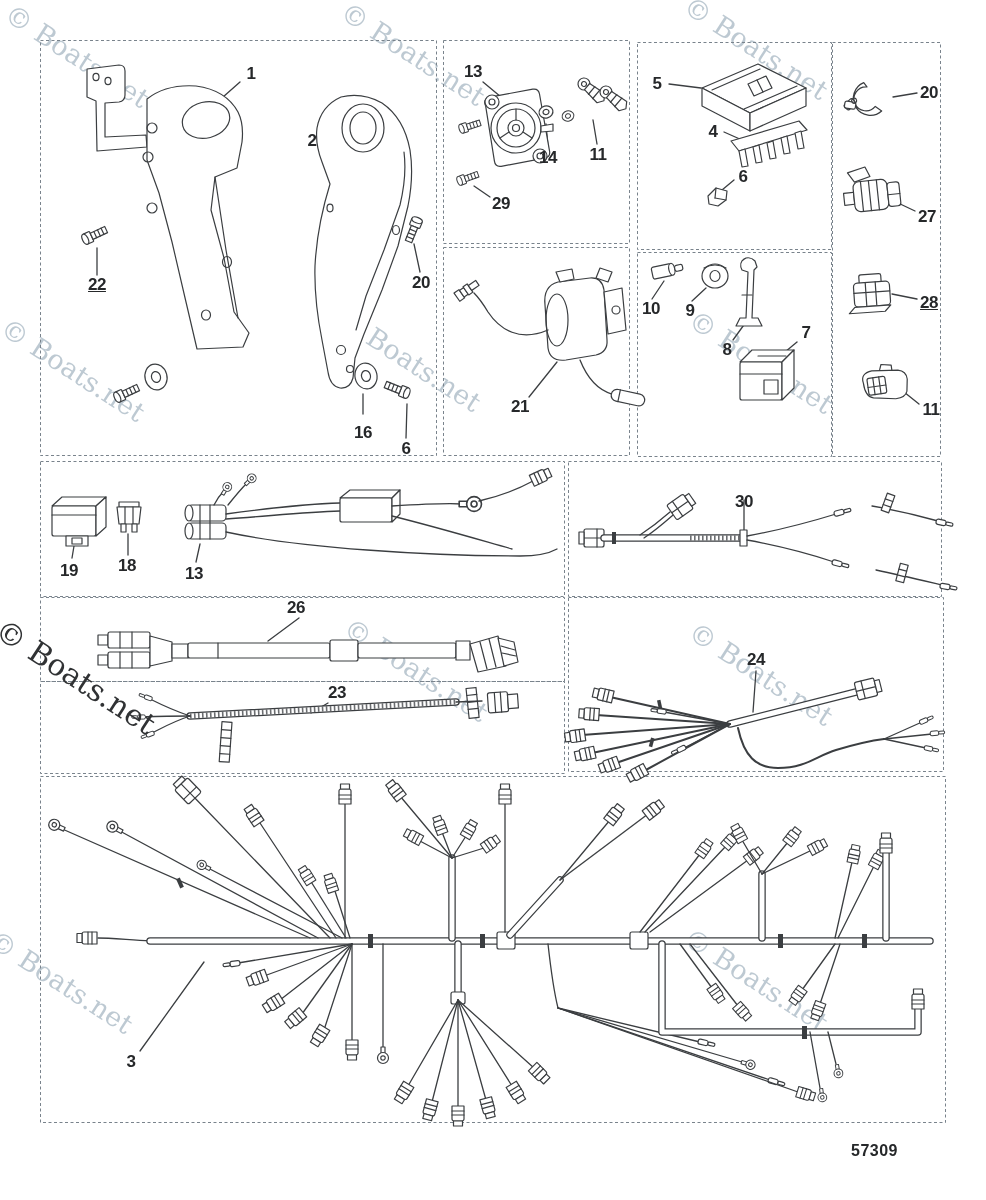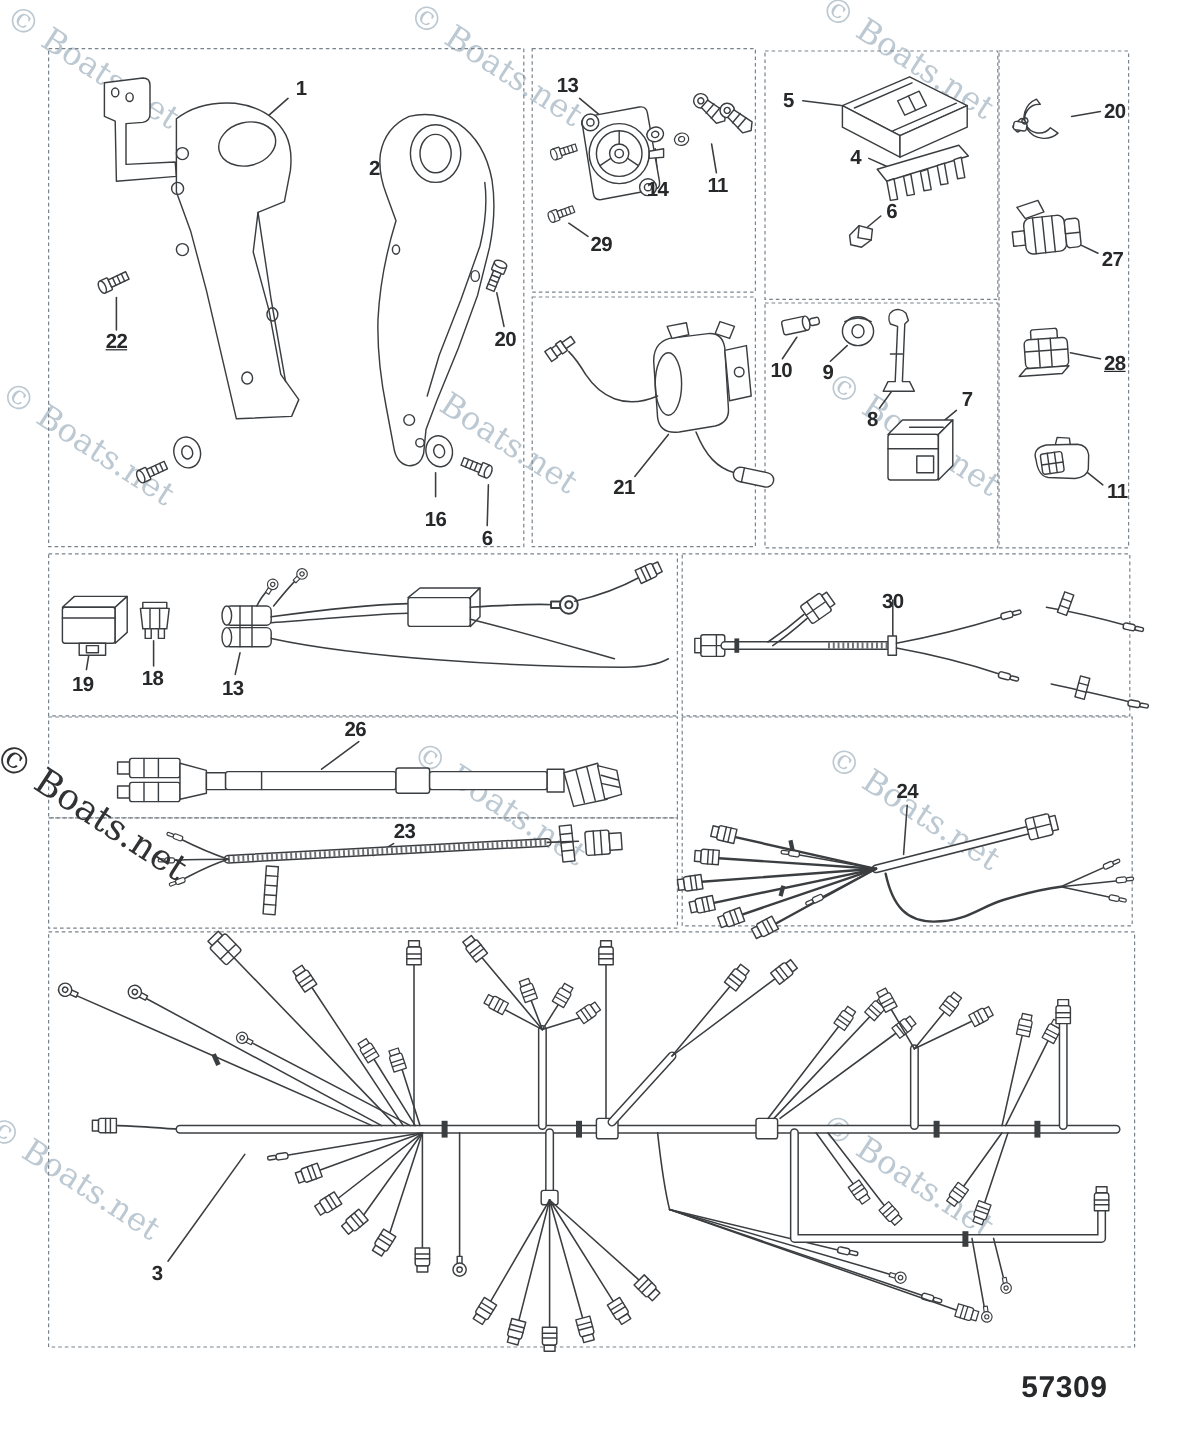--- a/index.html
+++ b/index.html
@@ -8,21 +8,21 @@
          font-family:"Liberation Sans",sans-serif;}
   .layer{position:absolute;left:0;top:0;width:100%;height:100%;pointer-events:none;}
   svg.art{position:absolute;left:0;top:0;z-index:2;}
   .callout-layer{z-index:4;}
   .callout{position:absolute;transform:translate(-50%,-50%);font-weight:bold;font-size:17px;
            color:var(--label,#26282a);letter-spacing:-0.5px;}
   .wm{position:absolute;font-family:"DejaVu Serif",serif;white-space:nowrap;
       transform:rotate(33deg);transform-origin:0 0;z-index:1;}
   .wm.light{color:var(--watermark_light,#bdc9d2);font-size:27px;}
   .wm.dark{color:var(--watermark_dark,#303234);font-size:30px;z-index:5;}
-  .diagram-number{position:absolute;left:851px;top:1142px;font-weight:bold;font-size:25px;
+  .diagram-number{position:absolute;left:851px;top:1142px;font-weight:bold;font-size:16px;
                   color:var(--label,#26282a);z-index:4;letter-spacing:0.5px;}
   
   .pnl{fill:none;stroke:var(--border,#79838c);stroke-width:1;stroke-dasharray:3 2.5;}
   .s{fill:none;stroke:var(--line,#3b3e41);stroke-width:1.2;stroke-linejoin:round;stroke-linecap:round;}
   .sw{fill:#fff;stroke:var(--line,#3b3e41);stroke-width:1.2;stroke-linejoin:round;}
   .sd{fill:var(--line,#3b3e41);stroke:none;}
   .w{fill:none;stroke:var(--line,#3b3e41);stroke-width:1.3;stroke-linecap:round;}
   .w2{fill:none;stroke:var(--line,#3b3e41);stroke-width:2;stroke-linecap:round;}
   .t7{fill:none;stroke:var(--line,#3b3e41);stroke-width:7.5;stroke-linecap:round;stroke-linejoin:round;}
   .t7i{fill:none;stroke:#fff;stroke-width:5;stroke-linecap:round;stroke-linejoin:round;}

